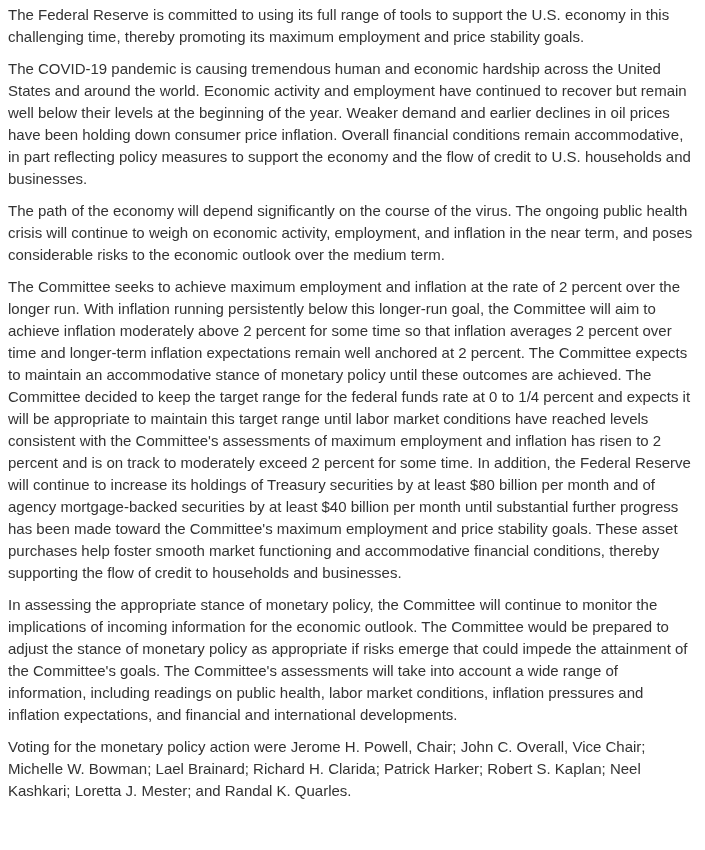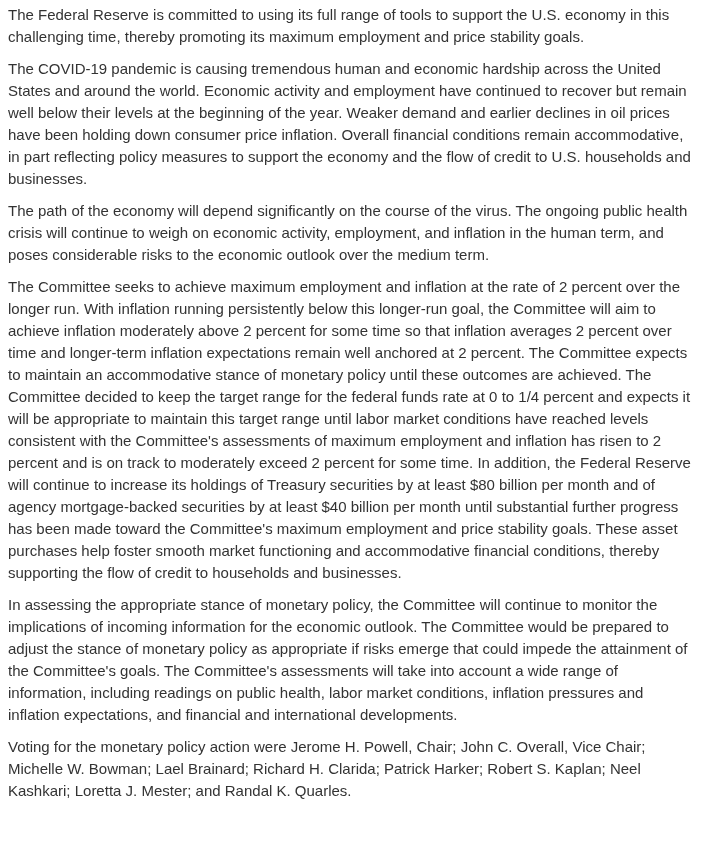--- a/index.html
+++ b/index.html
@@ -37,18 +37,18 @@
     display: inline-block;
     margin-top: 44px;
   }
 </style>
 </head>
 <body>
 
 <div class="statement">
   <p>The Federal Reserve is committed to using its full range of tools to support the U.S. economy in this challenging time, thereby promoting its maximum employment and price stability goals.</p>
   <p>The COVID-19 pandemic is causing tremendous human and economic hardship across the United States and around the world. Economic activity and employment have continued to recover but remain well below their levels at the beginning of the year. Weaker demand and earlier declines in oil prices have been holding down consumer price inflation. Overall financial conditions remain accommodative, in part reflecting policy measures to support the economy and the flow of credit to U.S. households and businesses.</p>
-  <p>The path of the economy will depend significantly on the course of the virus. The ongoing public health crisis will continue to weigh on economic activity, employment, and inflation in the human term, and poses considerable risks to the economic outlook over the medium term.</p>
+  <p>The path of the economy will depend significantly on the course of the virus. The ongoing public health crisis will continue to weigh on economic activity, employment, and inflation in the near term, and poses considerable risks to the economic outlook over the medium term.</p>
   <p>The Committee seeks to achieve maximum employment and inflation at the rate of 2 percent over the longer run. With inflation running persistently below this longer-run goal, the Committee will aim to achieve inflation moderately above 2 percent for some time so that inflation averages 2 percent over time and longer-term inflation expectations remain well anchored at 2 percent. The Committee expects to maintain an accommodative stance of monetary policy until these outcomes are achieved. The Committee decided to keep the target range for the federal funds rate at 0 to 1/4 percent and expects it will be appropriate to maintain this target range until labor market conditions have reached levels consistent with the Committee's assessments of maximum employment and inflation has risen to 2 percent and is on track to moderately exceed 2 percent for some time. In addition, the Federal Reserve will continue to increase its holdings of Treasury securities by at least $80 billion per month and of agency mortgage-backed securities by at least $40 billion per month until substantial further progress has been made toward the Committee's maximum employment and price stability goals. These asset purchases help foster smooth market functioning and accommodative financial conditions, thereby supporting the flow of credit to households and businesses.</p>
   <p>In assessing the appropriate stance of monetary policy, the Committee will continue to monitor the implications of incoming information for the economic outlook. The Committee would be prepared to adjust the stance of monetary policy as appropriate if risks emerge that could impede the attainment of the Committee's goals. The Committee's assessments will take into account a wide range of information, including readings on public health, labor market conditions, inflation pressures and inflation expectations, and financial and international developments.</p>
   <p>Voting for the monetary policy action were Jerome H. Powell, Chair; John C. Overall, Vice Chair; Michelle W. Bowman; Lael Brainard; Richard H. Clarida; Patrick Harker; Robert S. Kaplan; Neel Kashkari; Loretta J. Mester; and Randal K. Quarles.</p>
   <a href="#">Implementation Note issued December 16, 2020</a>
 </div>
 
 </body></html>

